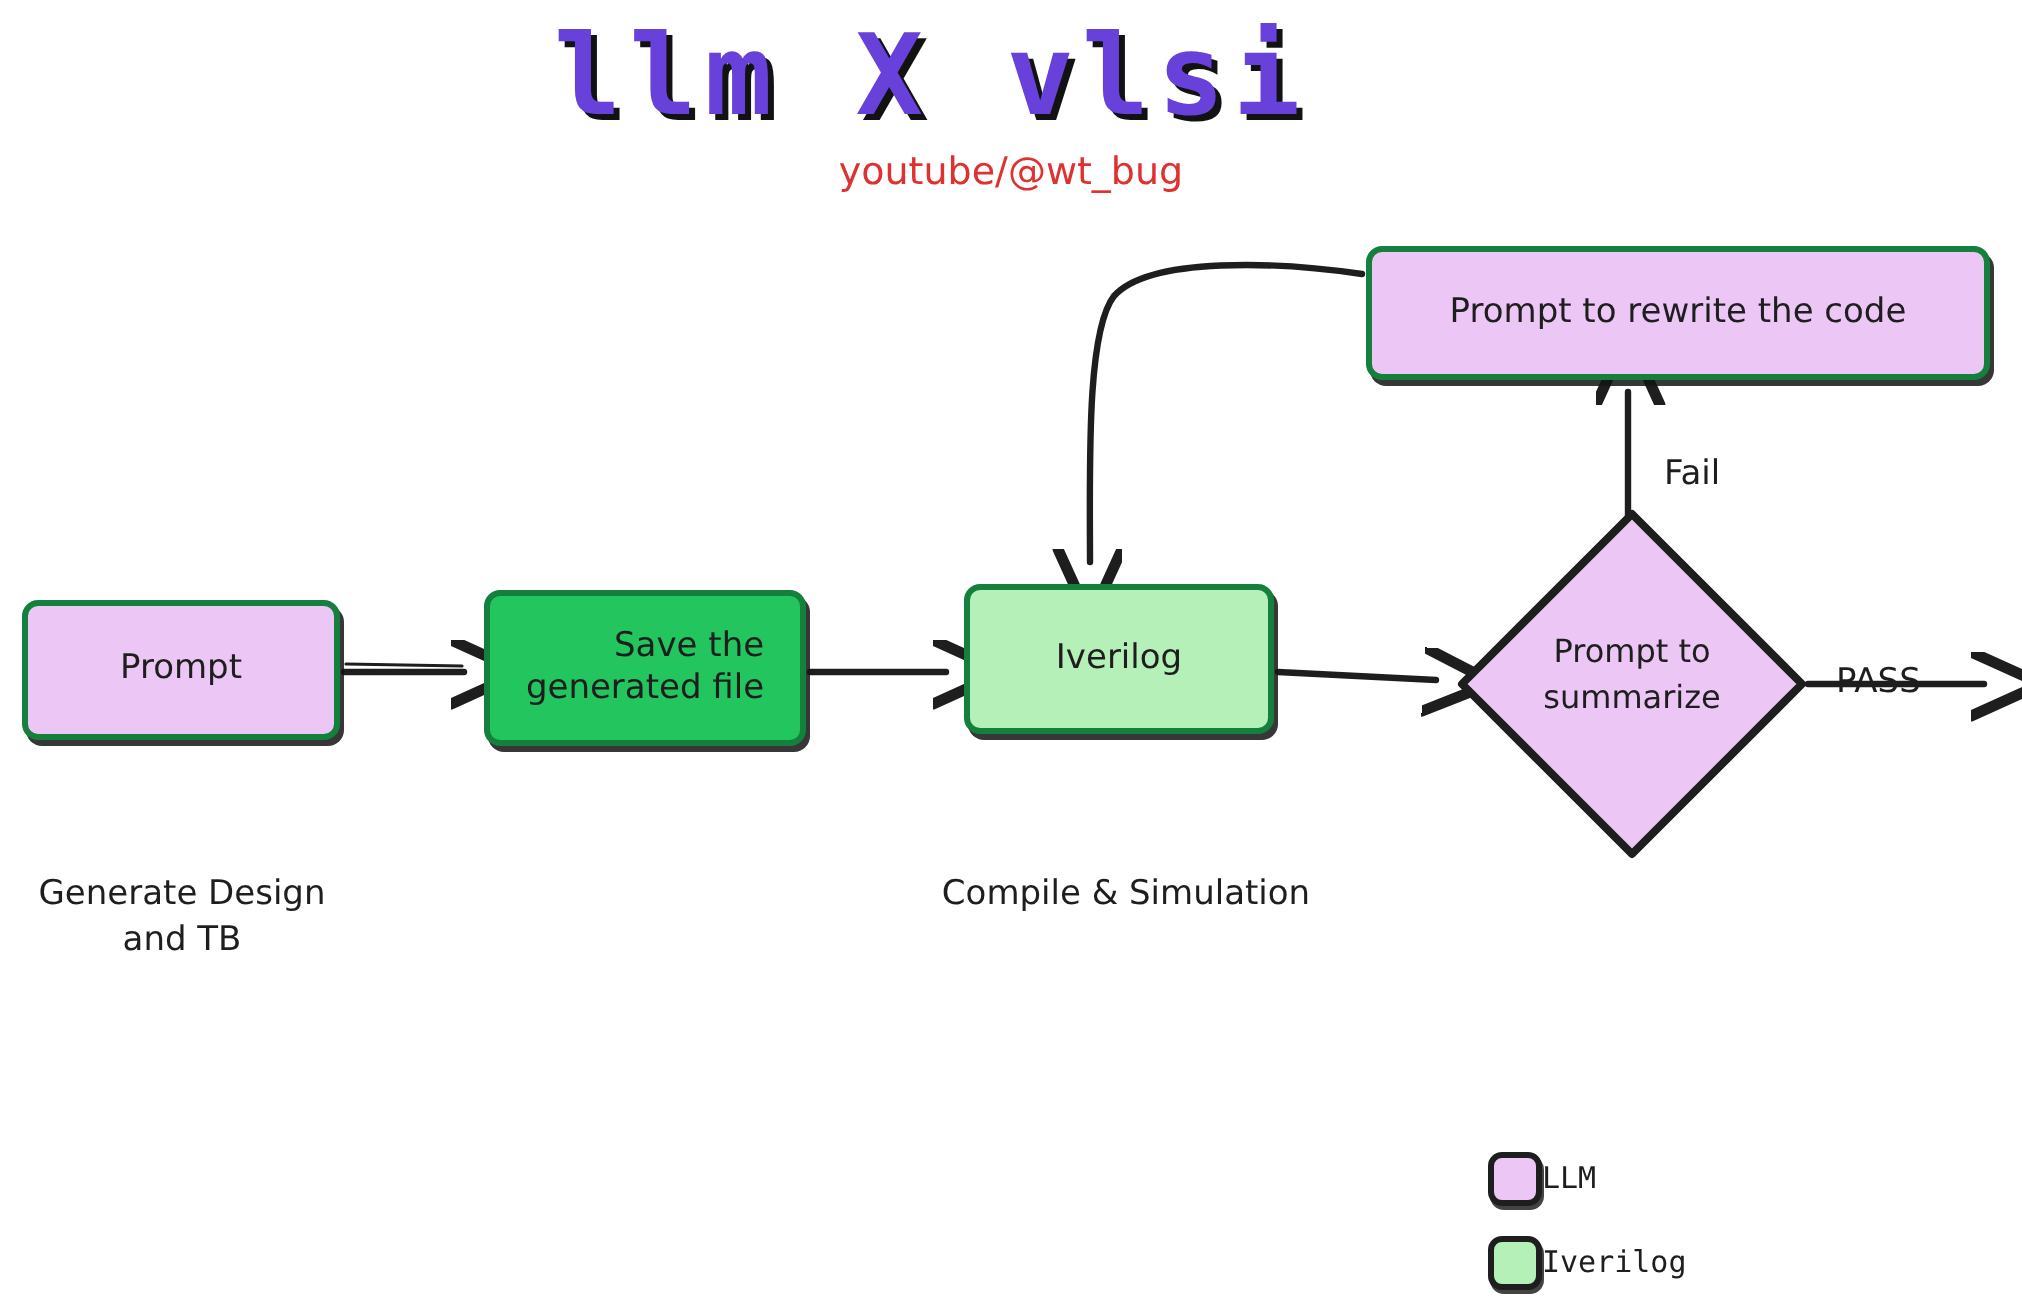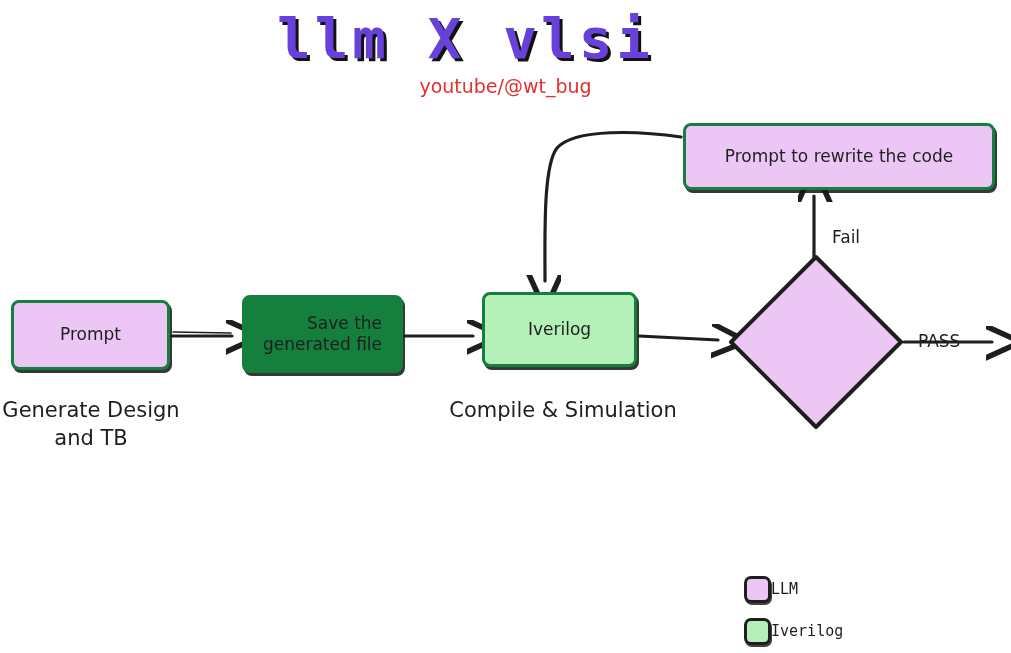--- a/index.html
+++ b/index.html
@@ -59,21 +59,21 @@
     justify-content: center;
     text-align: right;
     font-family: "DejaVu Sans", sans-serif;
     font-size: 17px;
     color: #1e1e1e;
     line-height: 1.25;
     box-shadow: 2px 3px 0 rgba(20,20,20,0.85);
   }
   .node.fill-llm     { background: #ecc7f6; }
   .node.fill-tool    { background: #b4f0b7; }
-  .node.fill-white   { background: #15803d; }
+  .node.fill-white   { background: #22c55e; }
 
   #node-prompt            { left: 11px;  top: 300px; width: 159px; height: 70px; }
   #node-save              { left: 242px; top: 295px; width: 161px; height: 78px; font-size: 17px; }
   #node-iverilog          { left: 482px; top: 292px; width: 155px; height: 75px; }
   #node-rewrite           { left: 683px; top: 123px; width: 312px; height: 67px; font-size: 17px; }
 
   
   #node-decision {
     position: absolute;
     left: 726px;
@@ -91,25 +91,26 @@
     font-size: 16px;
     color: #1e1e1e;
     line-height: 1.45;
     pointer-events: none;
   }
 
   
   .caption {
     position: absolute;
     font-family: "DejaVu Sans", sans-serif;
-    font-size: 21px;
+    font-size: 17px;
     color: #1e1e1e;
     line-height: 1.35;
     text-align: center;
     white-space: pre-line;
+    margin-top: 40px;
   }
   #caption-generate { left: 0px;   top: 396px; width: 182px; }
   #caption-compile  { left: 438px; top: 396px; width: 250px; }
 
   .edge-label {
     position: absolute;
     font-family: "DejaVu Sans", sans-serif;
     font-size: 17px;
     color: #1e1e1e;
   }
@@ -189,20 +190,22 @@
 </div>
 
 <div class="node fill-llm" id="node-rewrite">
   <span>Prompt to rewrite the code</span>
 </div>
 
 <div id="node-decision">
   <svg width="180" height="180" viewBox="0 0 180 180" xmlns="http://www.w3.org/2000/svg">
     <path d="M90,5 L175,90 L90,175 L5,90 Z" fill="#ecc7f6" stroke="#1e1e1e" stroke-width="4" stroke-linejoin="round"></path>
   </svg>
+  <div class="dia-label" style="white-space:pre-line">Prompt to
+summarize</div>
 </div>
 
 <div class="caption" id="caption-generate">Generate Design
 and TB</div>
 
 <div class="caption" id="caption-compile">Compile &amp; Simulation</div>
 
 <div class="edge-label" id="label-fail">Fail</div>
 
 <div class="edge-label" id="label-pass">PASS</div>

